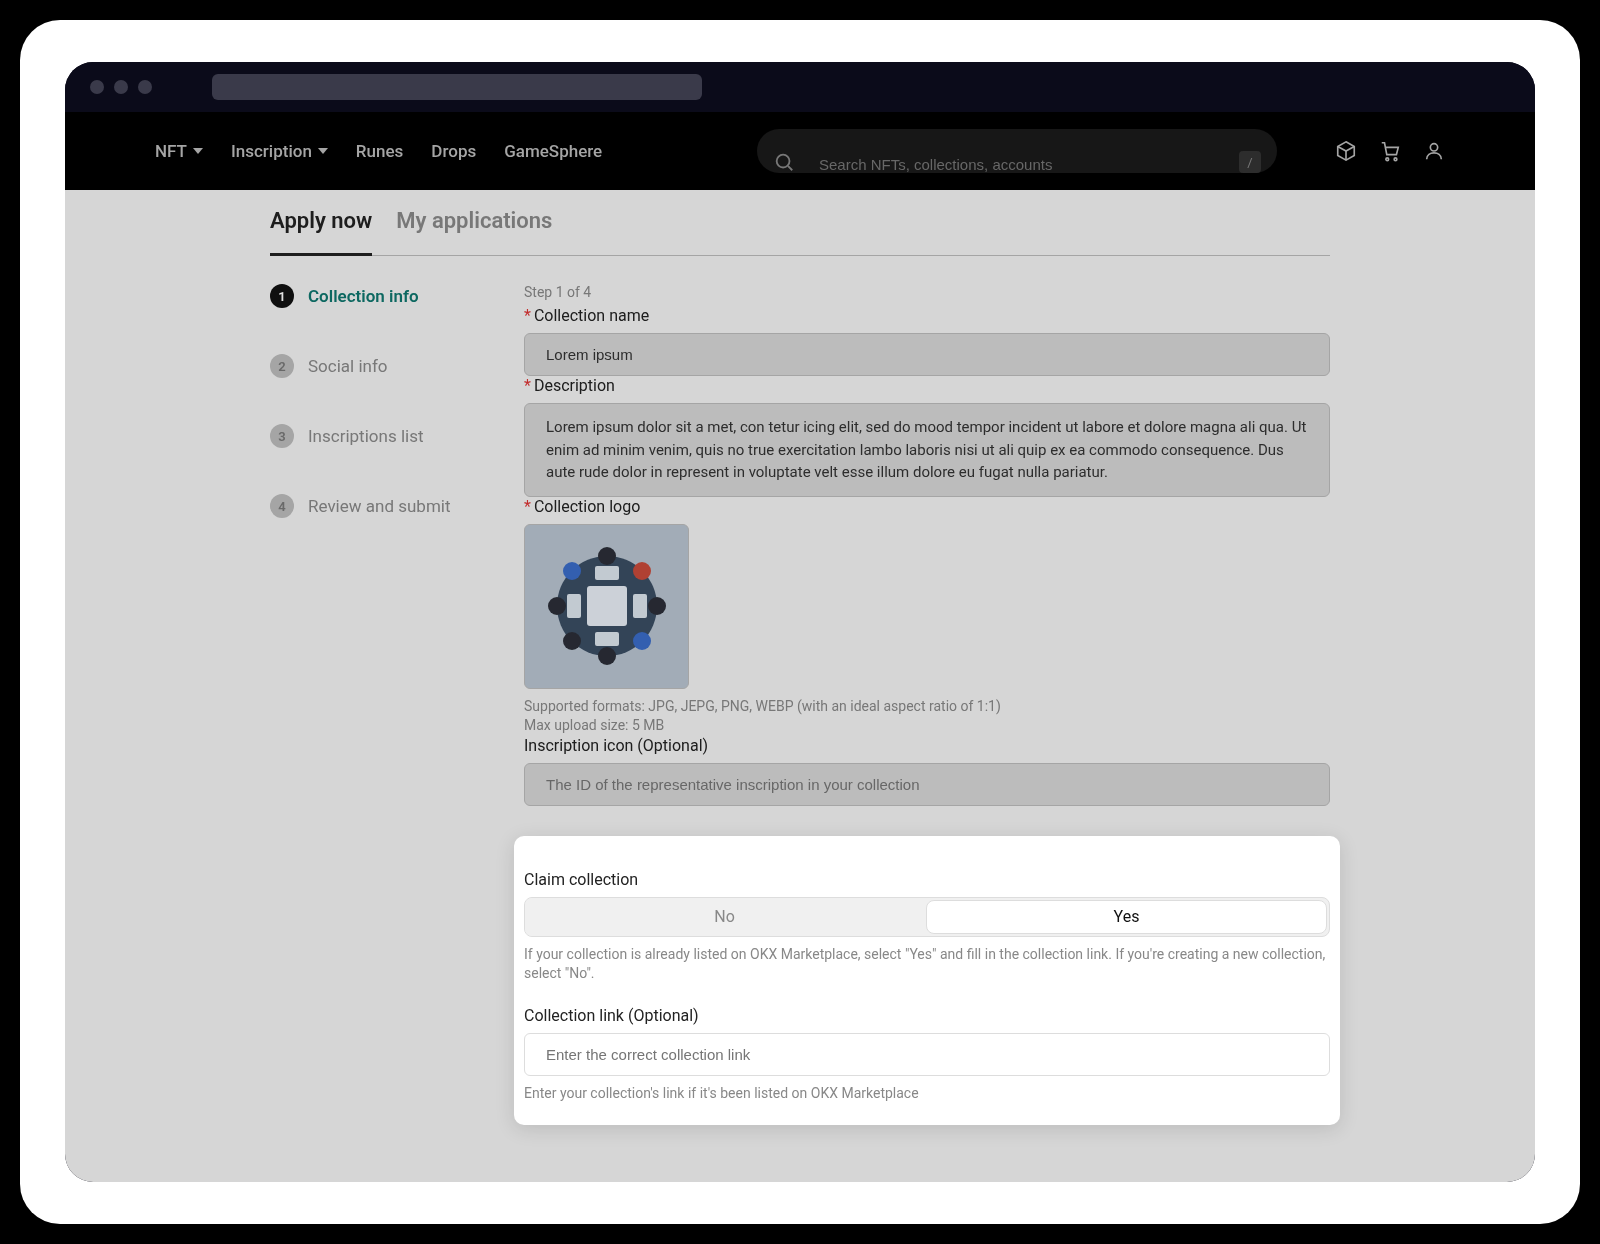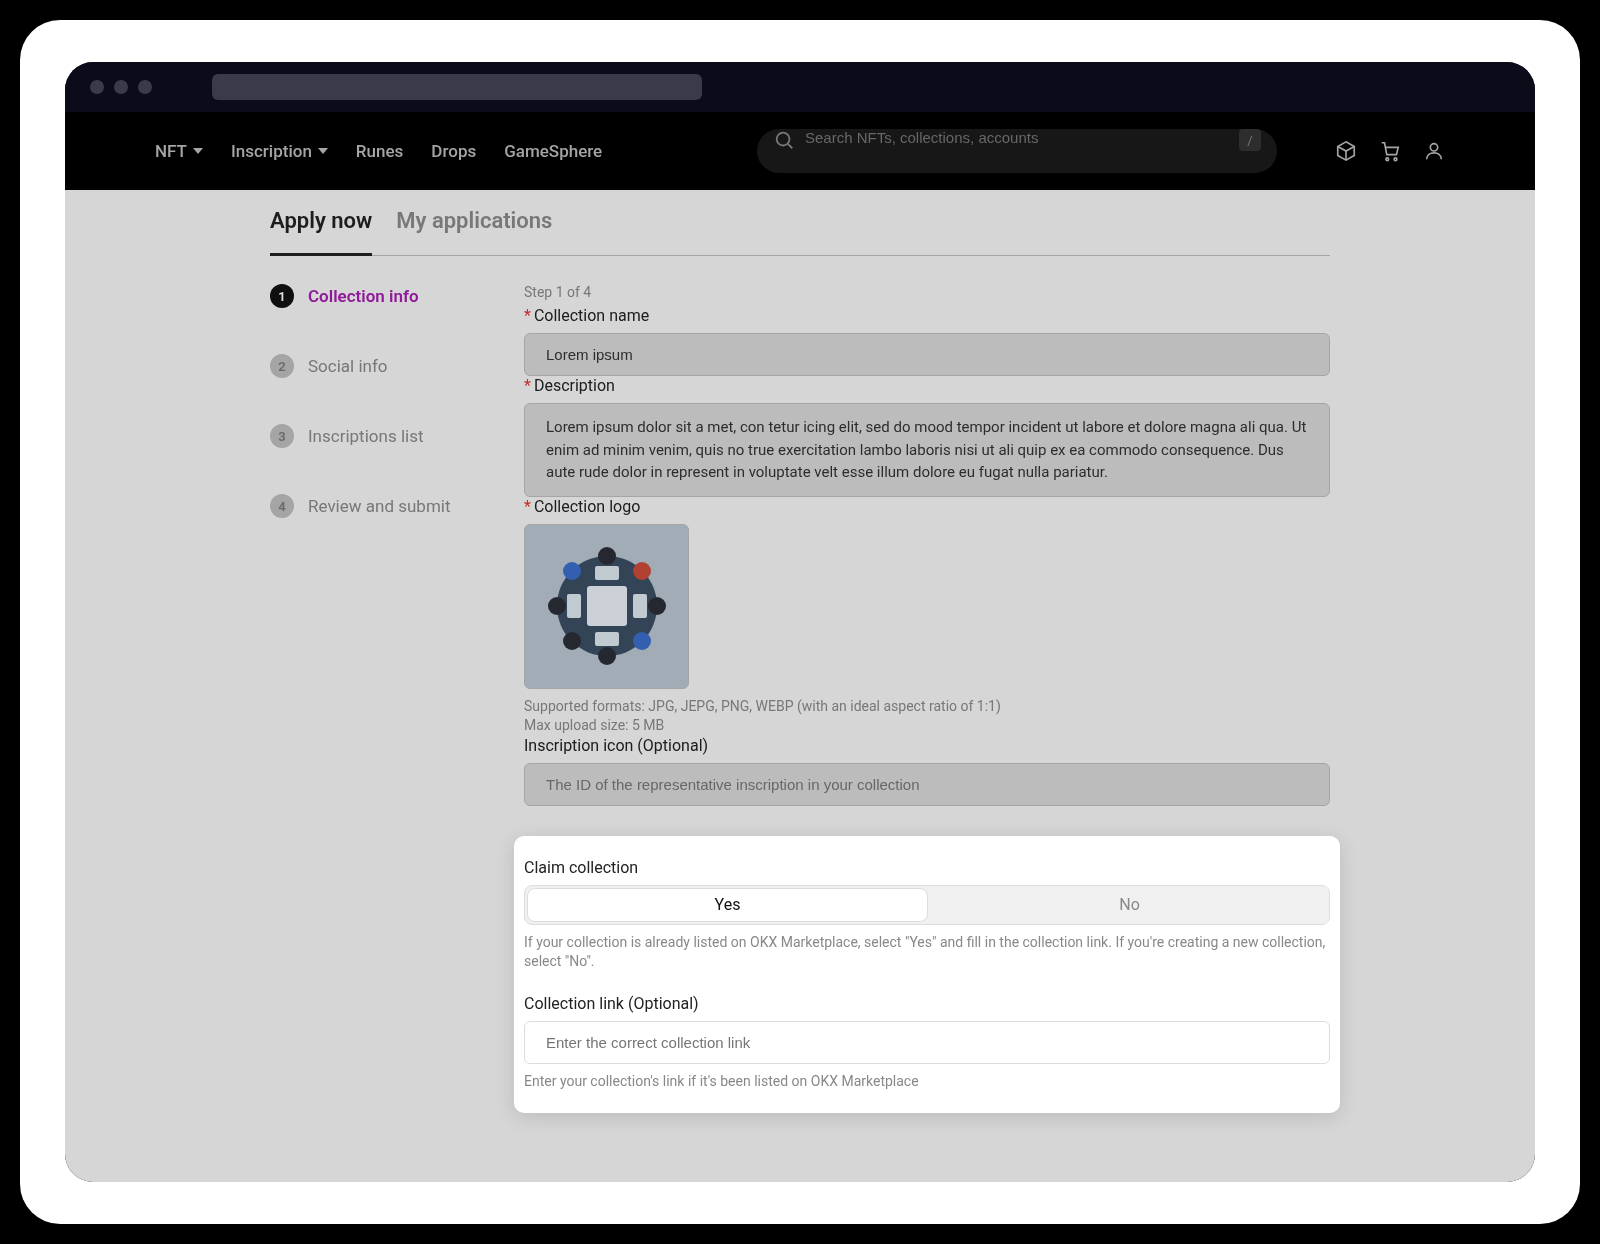--- a/index.html
+++ b/index.html
@@ -75,23 +75,23 @@
     border-right: 5px solid transparent;
     border-top: 6px solid #bbb;
   }
   .nav-spacer { flex: 1; }
   .search-box {
     width: 520px;
     height: 44px;
     background: #1a1a1a;
     border-radius: 22px;
     display: flex;
-    align-items: flex-start;
+    align-items: flex-end;
     padding: 0 16px;
-    gap: 10px;
+    gap: 24px;
   }
   .search-box input {
     flex: 1;
     background: transparent;
     border: none;
     color: #888;
     font-size: 15px;
     outline: none;
   }
   .slash-badge {
@@ -173,21 +173,21 @@
   }
   .step.active .step-badge {
     background: #111;
     color: #fff;
   }
   .step-label {
     font-size: 17px;
     color: #888;
   }
   .step.active .step-label {
-    color: #a21caf;
+    color: #0f766e;
     font-weight: 600;
   }
   .form-col {
     flex: 1;
   }
   .step-indicator {
     font-size: 14px;
     color: #888;
     margin-bottom: 6px;
   }
@@ -233,21 +233,21 @@
   }
   .highlight-panel {
     background: #fff;
     border-radius: 10px;
     padding: 18px 10px 22px;
     margin-top: 30px;
     margin-left: -10px;
     margin-right: -10px;
     box-shadow: 0 4px 20px rgba(0,0,0,0.12);
   }
-  .highlight-panel .field-label { margin-top: 4px; }
+  .highlight-panel .field-label { margin-top: 16px; }
   .toggle-group {
     display: flex;
     border: 1px solid #ddd;
     border-radius: 8px;
     overflow: hidden;
     height: 40px;
     background: #f0f0f0;
   }
   .toggle-btn {
     flex: 1;
@@ -388,22 +388,22 @@
                 <div>Max upload size: 5 MB</div>
               </div>
 
               <div class="field-label">Inscription icon (Optional)</div>
               <input class="text-input" type="text" placeholder="The ID of the representative inscription in your collection" style="">
             </div>
 
             <div class="highlight-panel">
               <div class="field-label">Claim collection</div>
               <div class="toggle-group">
+                <div class="toggle-btn">No</div>
                 <div class="toggle-btn active">Yes</div>
-                <div class="toggle-btn">No</div>
               </div>
               <div class="help-text">If your collection is already listed on OKX Marketplace, select "Yes" and fill in the collection link. If you're creating a new collection, select "No".</div>
 
               <div class="field-label" style="margin-top:22px;">Collection link (Optional)</div>
               <input class="text-input" type="text" placeholder="Enter the correct collection link" style="">
               <div class="help-text">Enter your collection's link if it's been listed on OKX Marketplace</div>
             </div>
 
           </div>
         </div>

